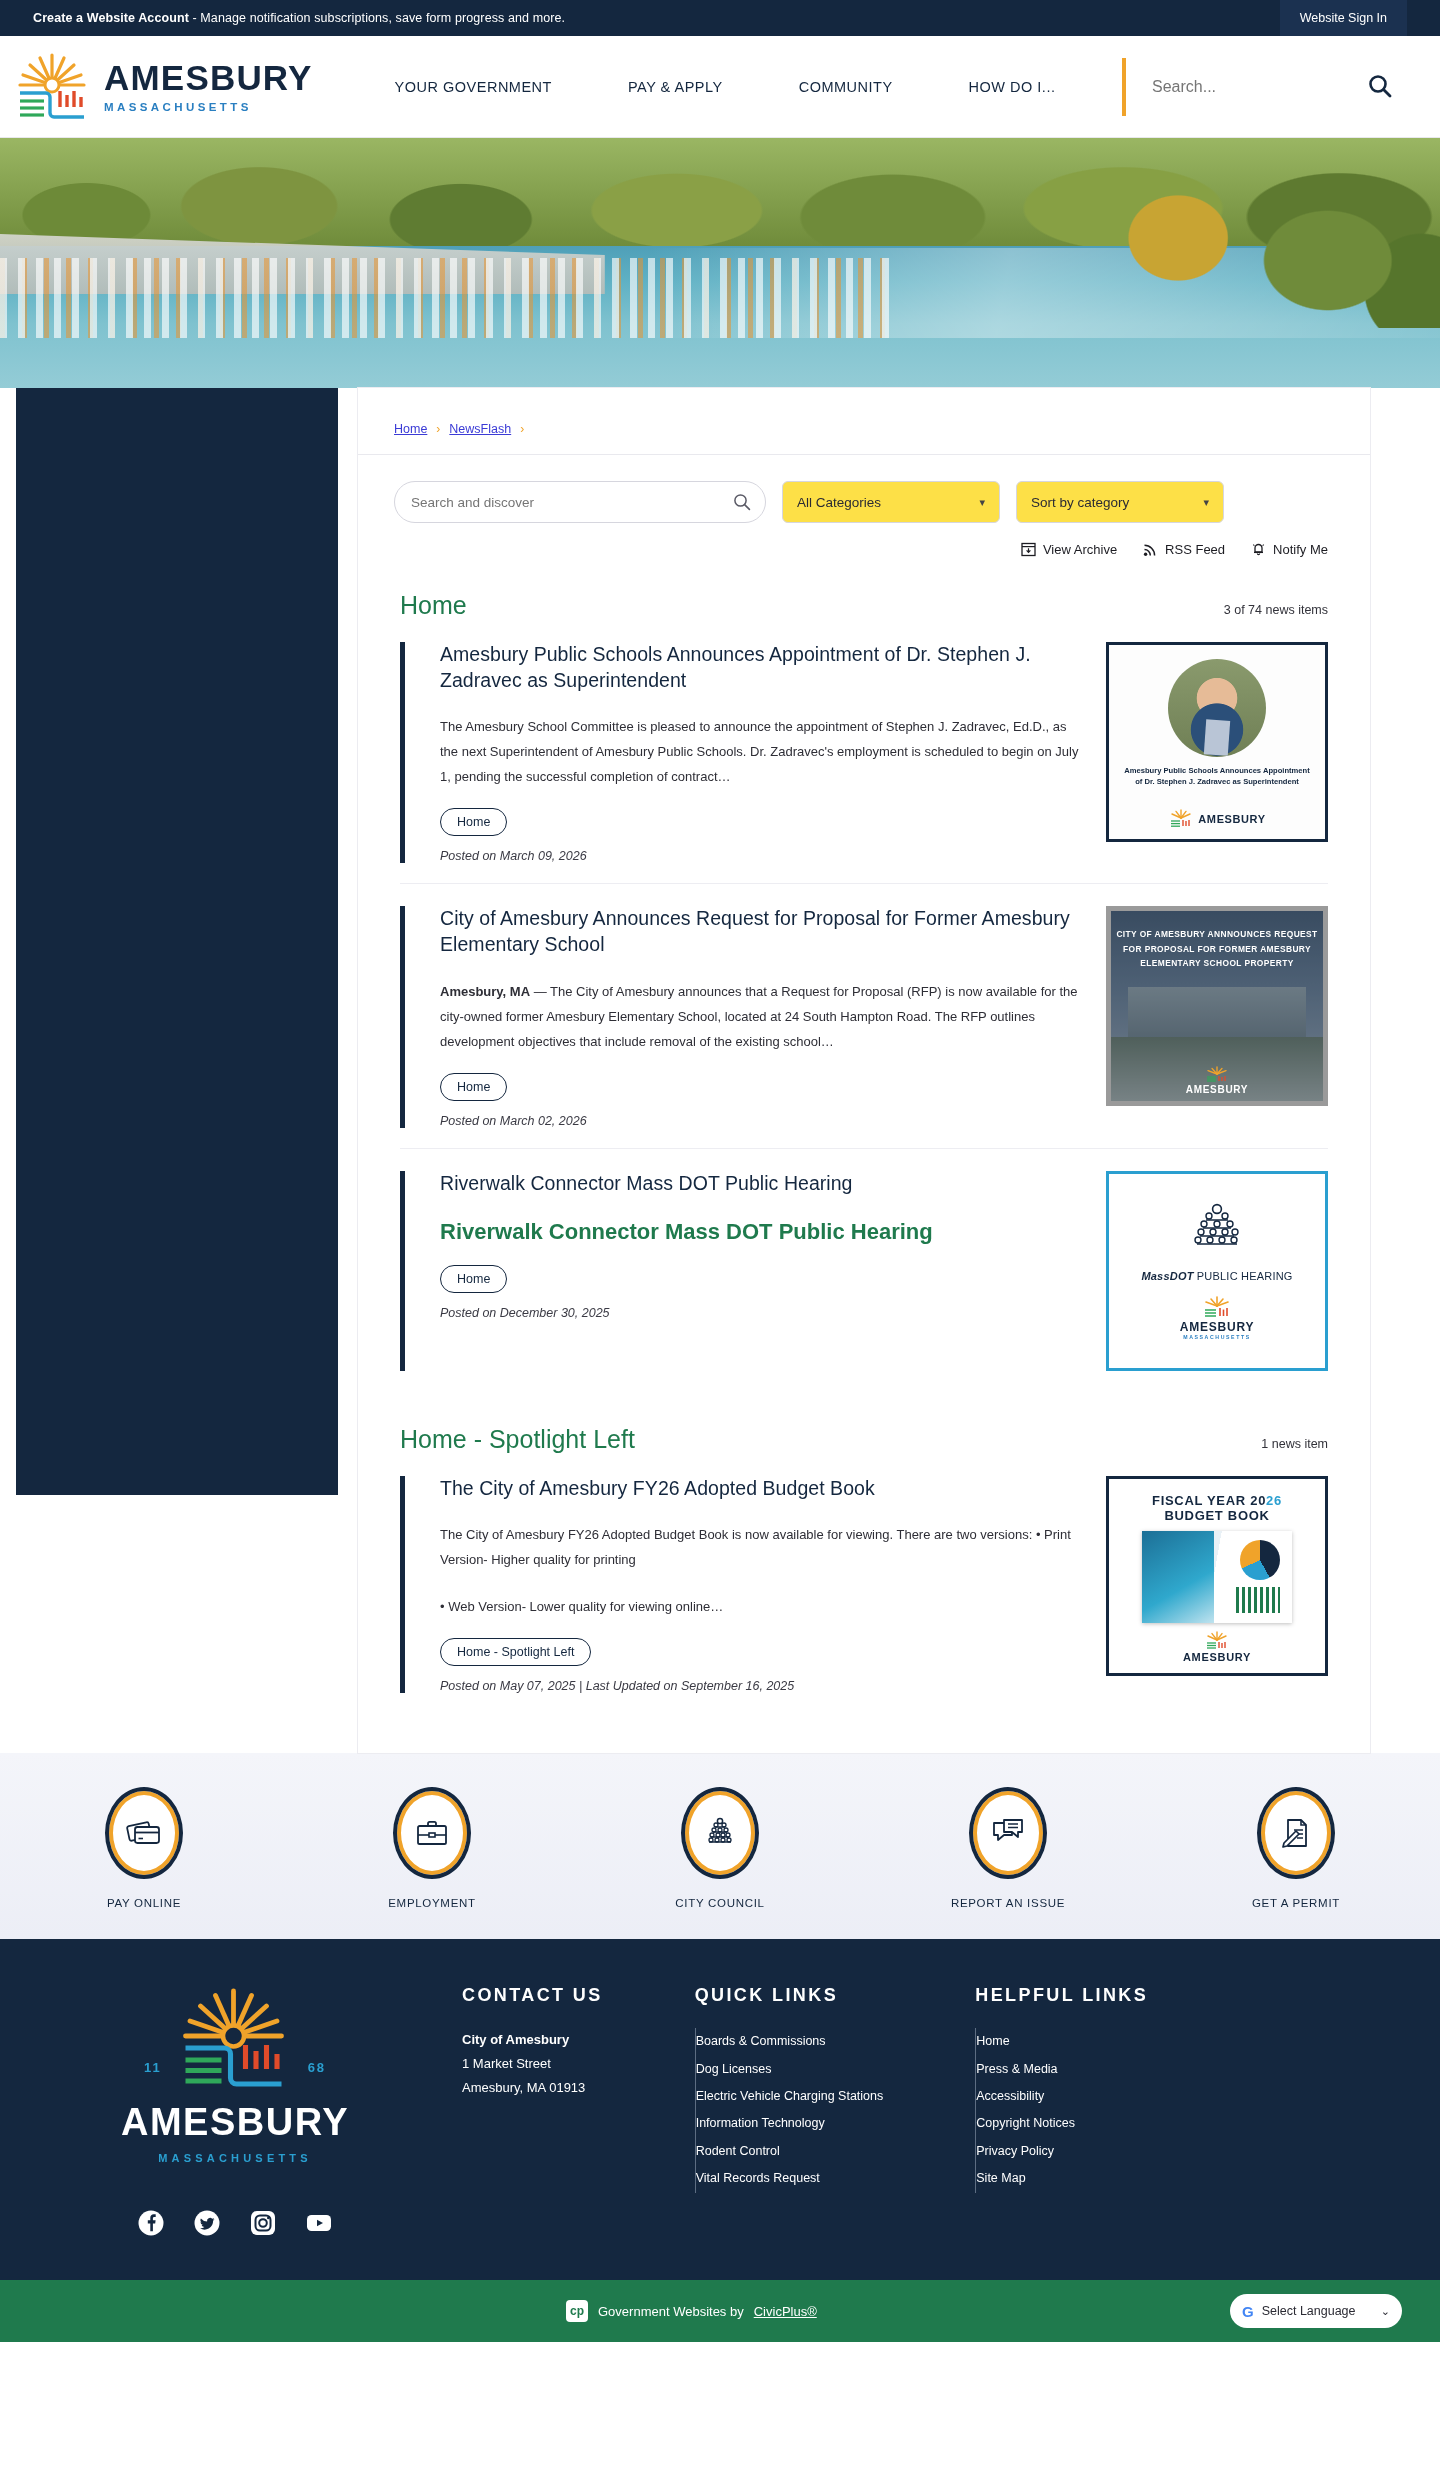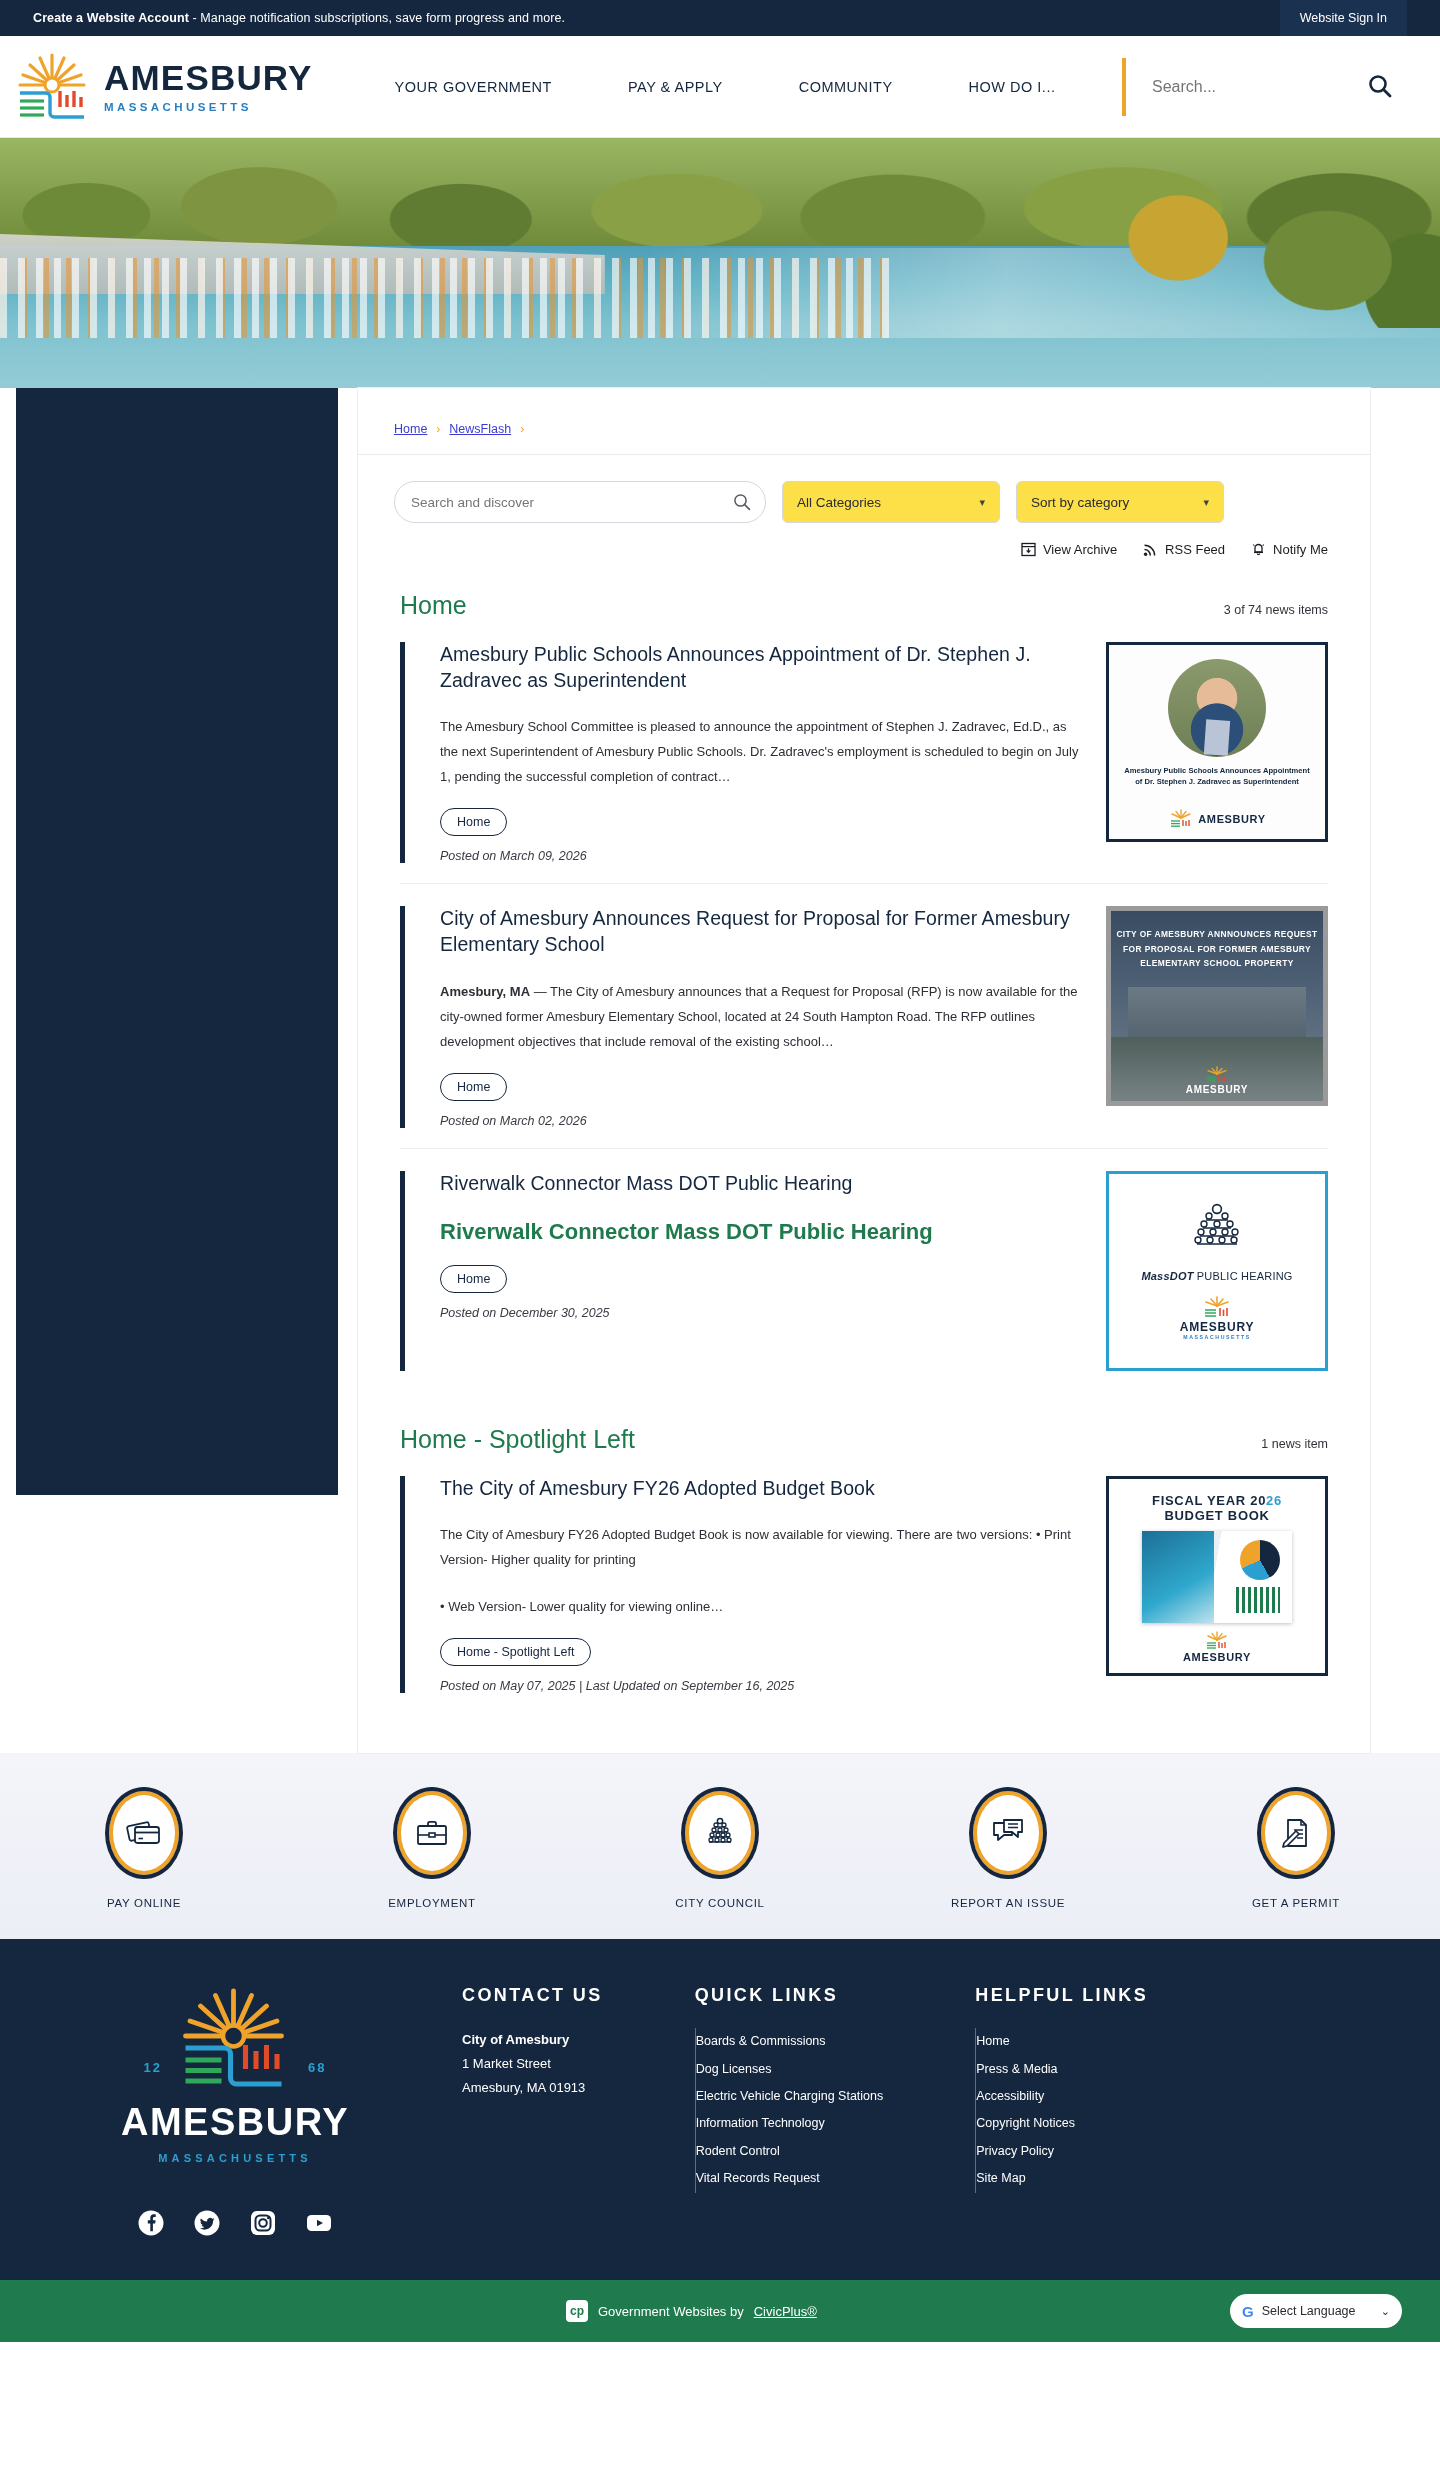--- a/index.html
+++ b/index.html
@@ -786,21 +786,21 @@
       </div>
       <div class="qa-label">GET A PERMIT</div>
     </div>
   </div>
 
   <div class="footer">
     <div class="footer-inner">
 
       <div class="f-brand">
         <div class="f-logo-row">
-          <span class="f-year">12</span>
+          <span class="f-year">11</span>
           <svg width="118" height="108" viewBox="0 0 78 72">
             <g stroke="#f0a32a" stroke-width="3.2" stroke-linecap="round">
               <line x1="38" y1="34" x2="38" y2="4"></line>
               <line x1="38" y1="34" x2="26" y2="7"></line>
               <line x1="38" y1="34" x2="16" y2="14"></line>
               <line x1="38" y1="34" x2="9" y2="24"></line>
               <line x1="38" y1="34" x2="50" y2="7"></line>
               <line x1="38" y1="34" x2="60" y2="14"></line>
               <line x1="38" y1="34" x2="67" y2="24"></line>
               <line x1="38" y1="34" x2="70" y2="34"></line>

